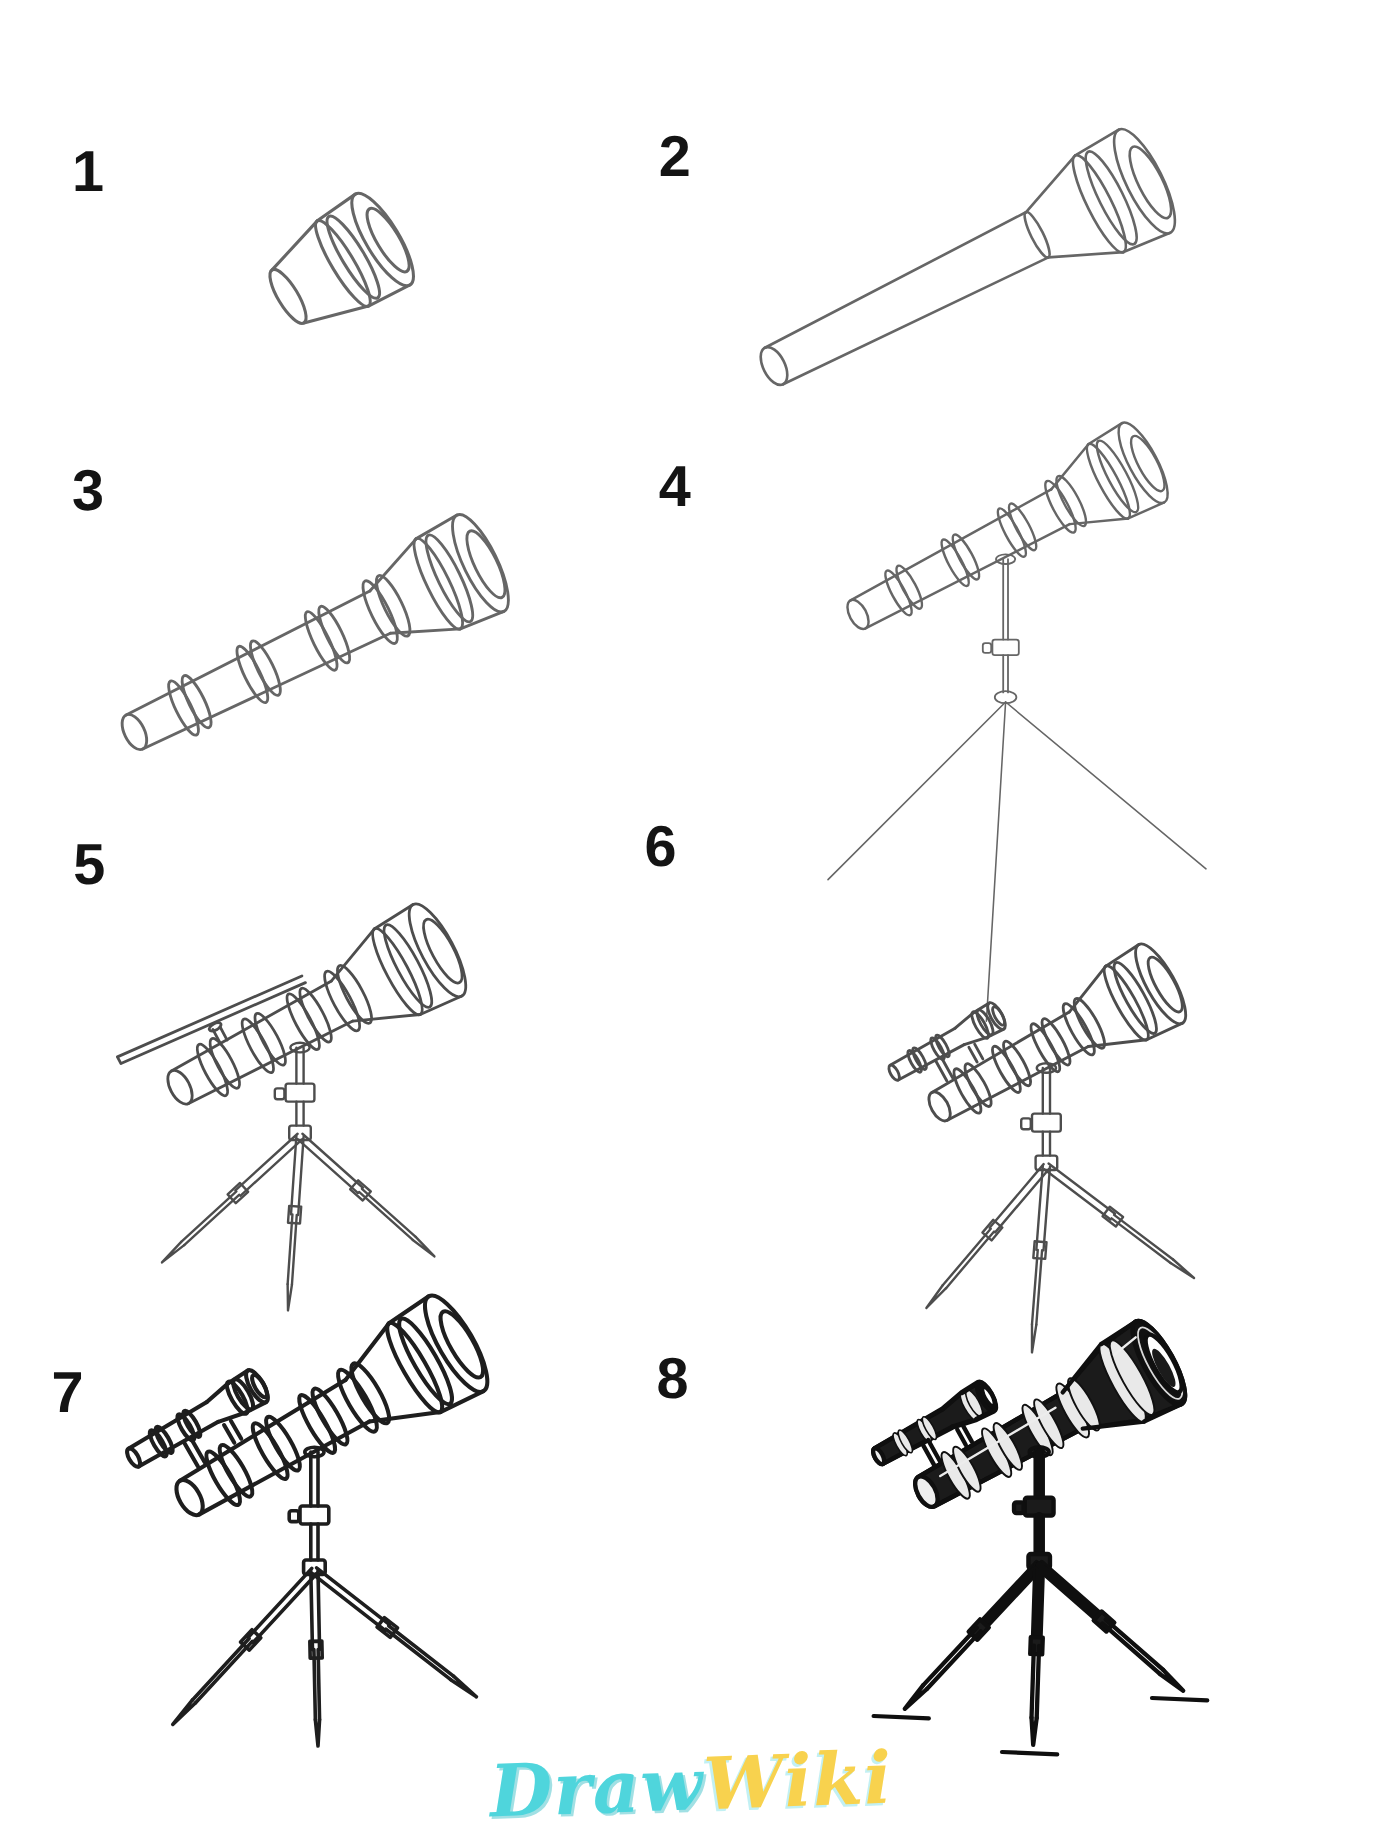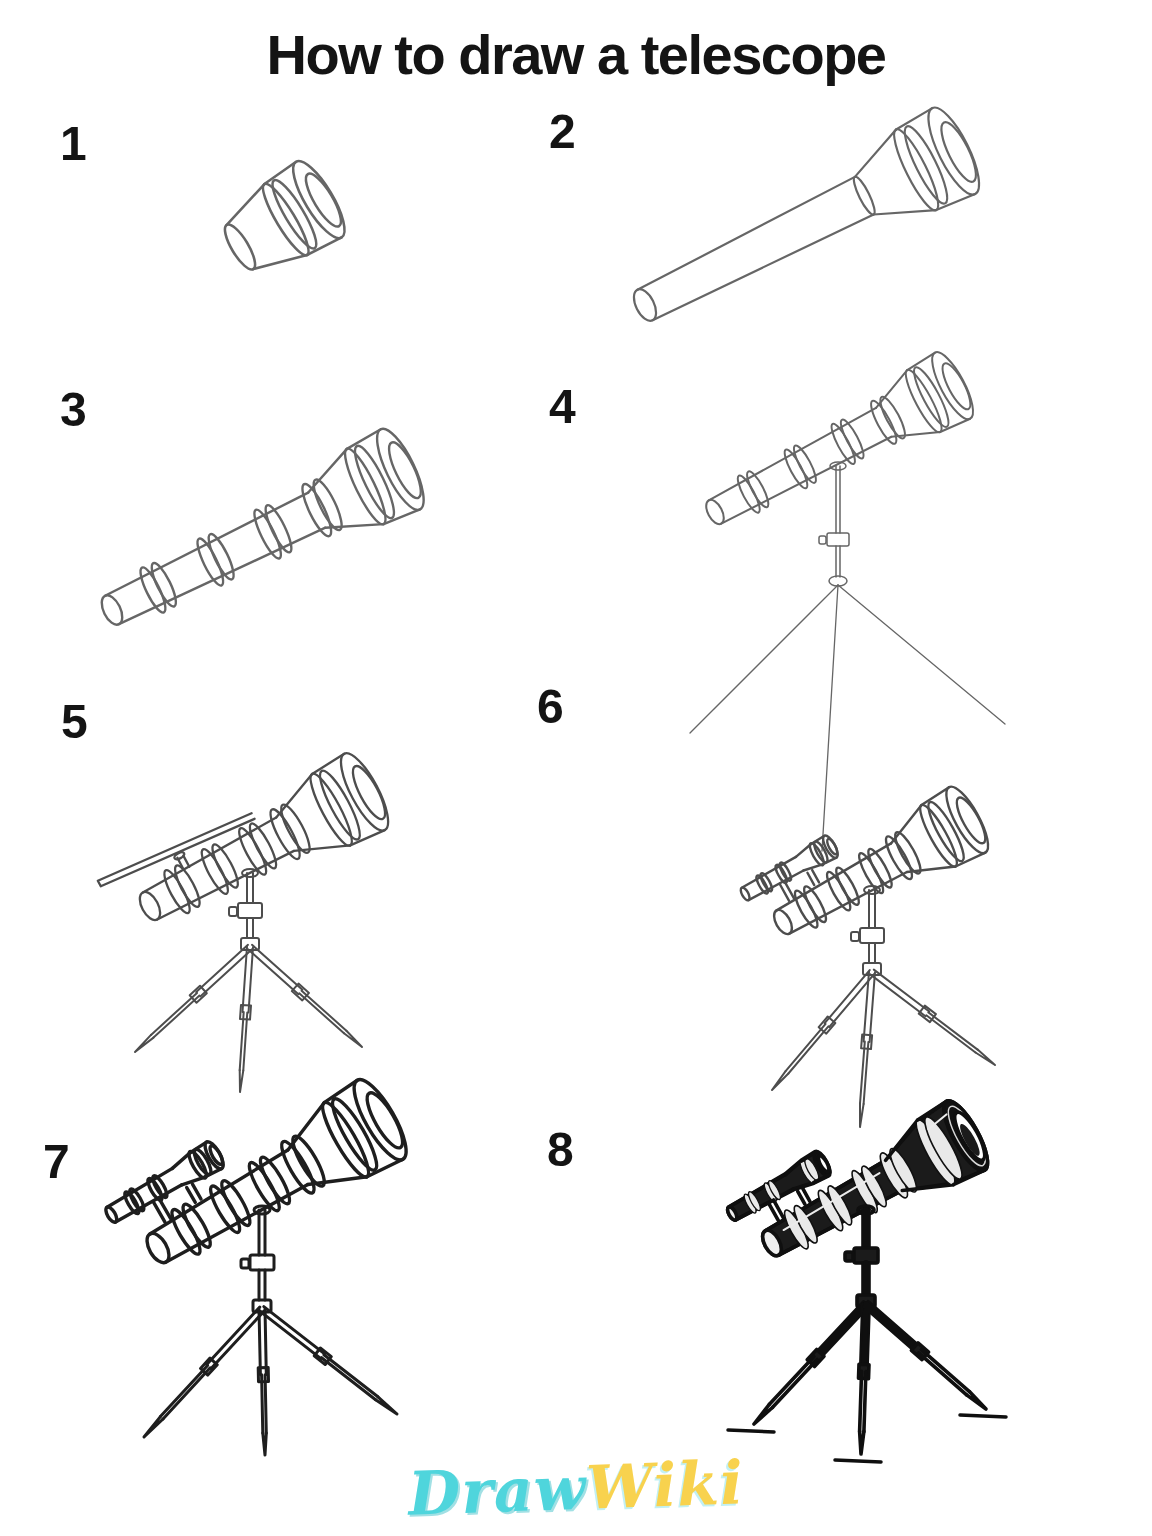--- a/index.html
+++ b/index.html
@@ -41,21 +41,20 @@
     letter-spacing:1px;
   }
   .wm-draw{color:var(--wm1,#4fd5dc);text-shadow:2px 2px 0 rgba(47,186,196,.45);}
   .wm-wiki{color:var(--wm2,#f8d24e);text-shadow:-2px 2px 0 rgba(79,213,220,.35);}
 </style>
 </head>
 <body>
 
 <div class="page">
 
-  <h1 class="title">How to draw a telescope</h1>
 
   <span class="num n1">1</span>
   <span class="num n2">2</span>
   <span class="num n3">3</span>
   <span class="num n4">4</span>
   <span class="num n5">5</span>
   <span class="num n6">6</span>
   <span class="num n7">7</span>
   <span class="num n8">8</span>
 

